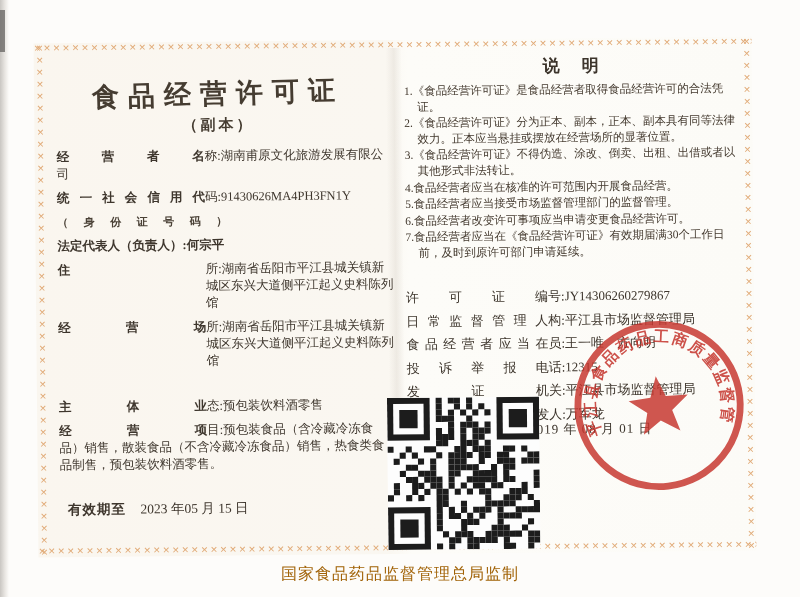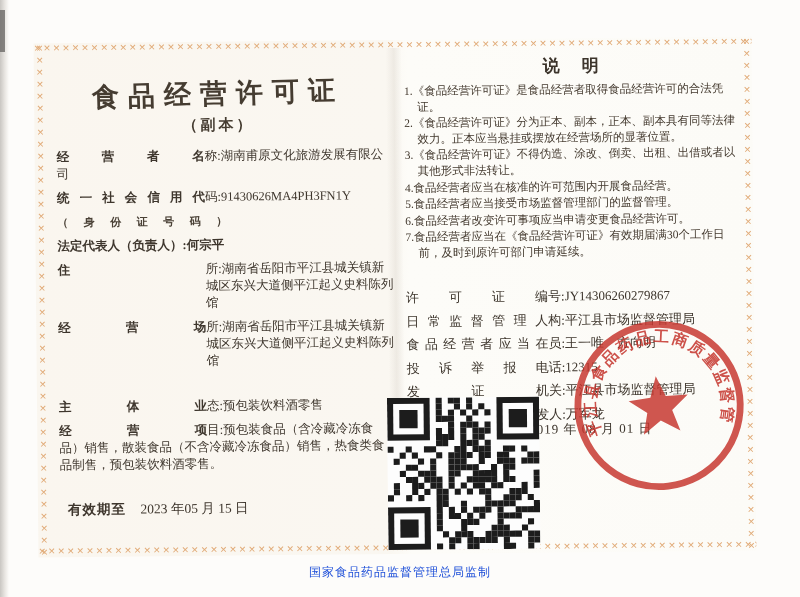--- a/index.html
+++ b/index.html
@@ -50,21 +50,21 @@
   .rlbl{display:inline-block;width:142px;text-align:justify;text-align-last:justify;
     font-weight:400;vertical-align:top;}
   .issue-date{position:absolute;left:130px;top:382px;font-size:13px;letter-spacing:1px;color:#3e362d;}
   
   .qr{position:absolute;left:350px;top:358px;width:152px;height:152px;background:#fdfdfd;}
   
   .stamp{position:absolute;left:534px;top:280px;width:176px;height:176px;transform:rotate(-6deg);
     opacity:.92;pointer-events:none;}
   
   .footer{position:absolute;left:0;top:564px;width:100%;text-align:center;
-    font-size:12px;letter-spacing:1px;color:#1d4ed8;font-family:Liberation Serif, serif;}
+    font-size:16px;letter-spacing:1px;color:#a16207;font-family:Liberation Serif, serif;}
 </style>
 </head>
 <body>
 
 <div class="page">
   <div class="edge-left"></div>
   <div class="edge-mark"></div>
 
   <div class="cert">
     <div class="lace t">✕✕✕✕✕✕✕✕✕✕✕✕✕✕✕✕✕✕✕✕✕✕✕✕✕✕✕✕✕✕✕✕✕✕✕✕✕✕✕✕✕✕✕✕✕✕✕✕✕✕✕✕✕✕✕✕✕✕✕✕✕✕✕✕✕✕✕✕✕✕✕✕✕✕✕✕✕✕✕✕✕✕✕✕✕✕✕✕✕✕✕✕✕✕✕✕✕✕✕✕✕✕✕✕✕✕✕✕✕✕✕✕✕✕✕✕✕✕✕✕✕✕✕✕✕✕✕✕✕✕✕✕✕✕✕✕✕✕✕✕✕✕✕✕✕✕✕✕✕✕✕✕✕✕✕✕✕✕✕✕✕✕✕✕✕✕✕✕✕✕✕✕✕✕✕✕✕✕✕✕✕✕✕✕✕✕✕✕✕✕✕✕✕✕✕✕✕✕✕✕✕✕✕✕✕✕✕✕✕✕✕✕✕✕✕✕✕✕✕✕✕✕✕✕✕✕✕✕✕✕✕✕✕✕✕✕✕✕✕✕✕✕✕✕✕✕✕✕✕✕✕✕✕✕✕✕✕✕✕✕✕✕✕✕✕✕✕✕✕✕✕✕✕✕✕✕✕✕✕✕✕✕✕✕✕✕✕✕✕✕✕✕✕✕✕✕✕✕✕✕</div>

